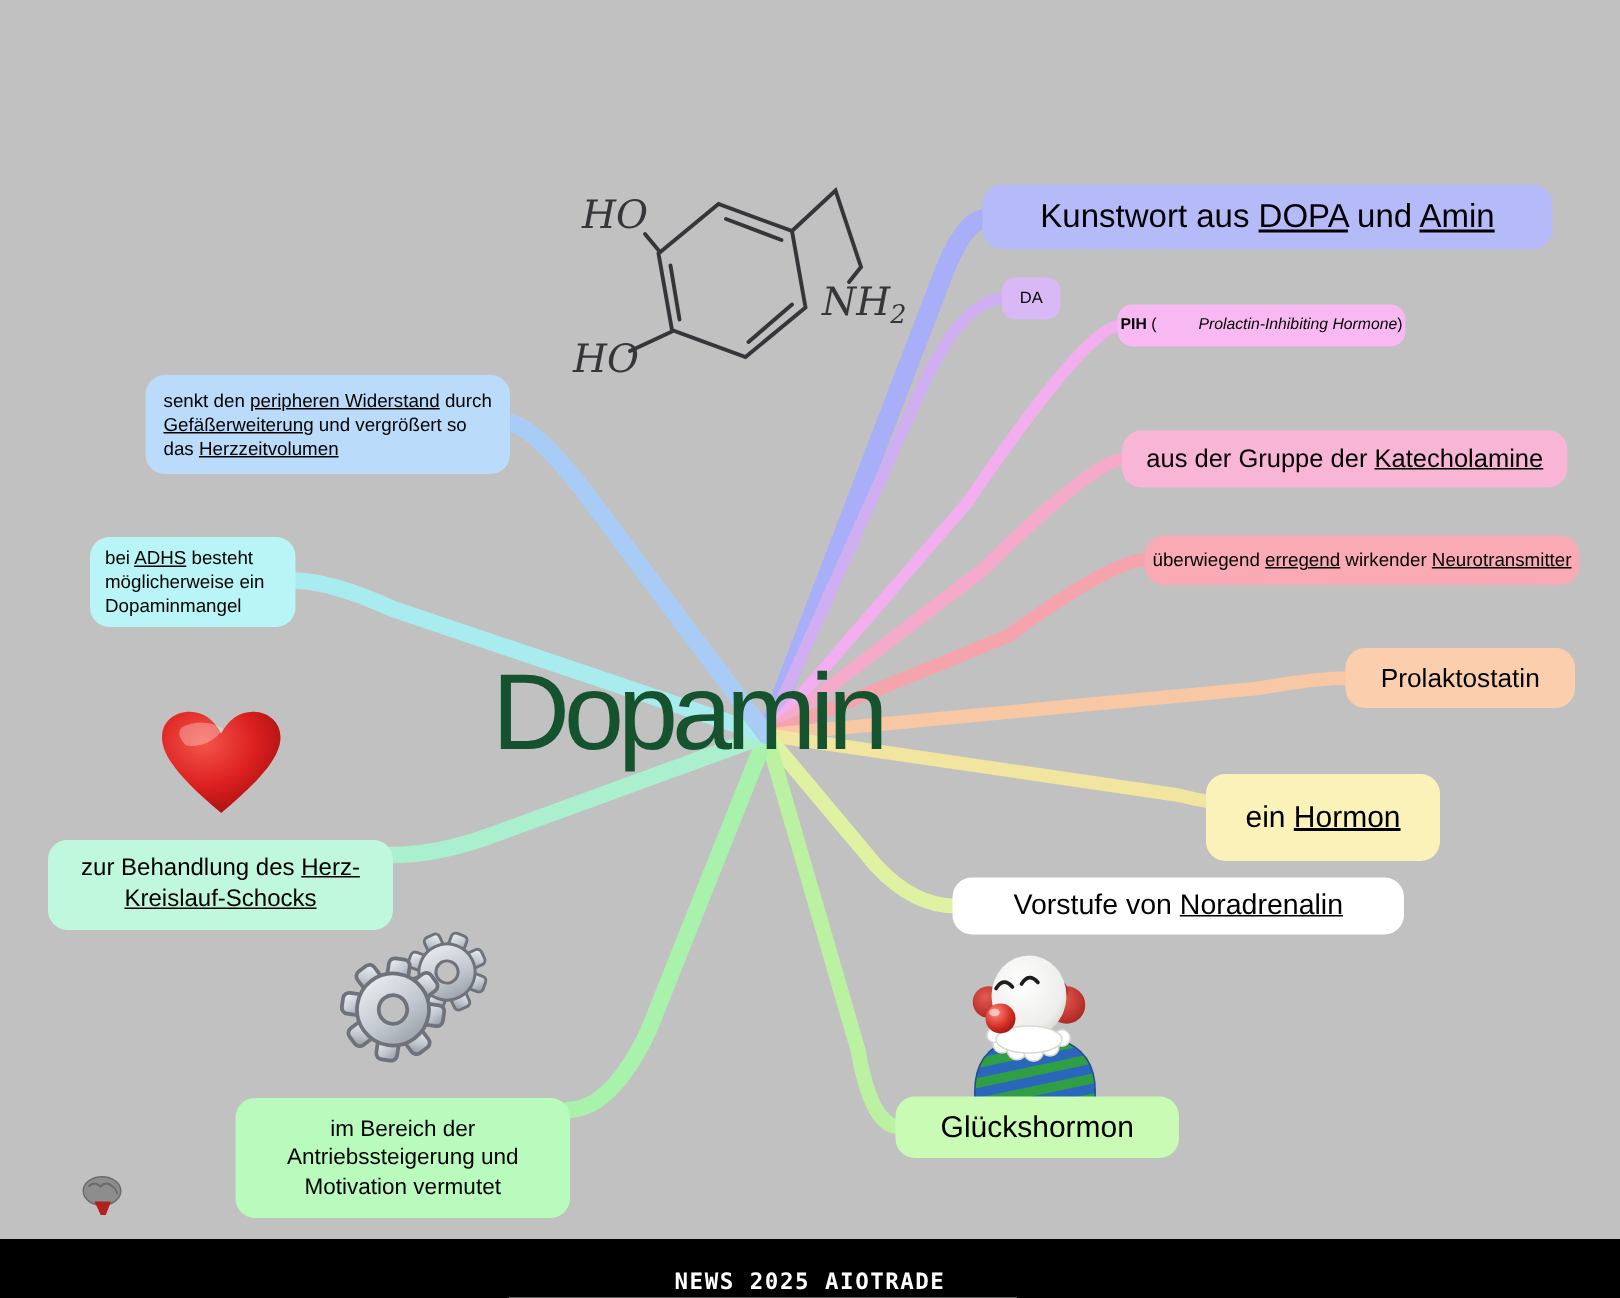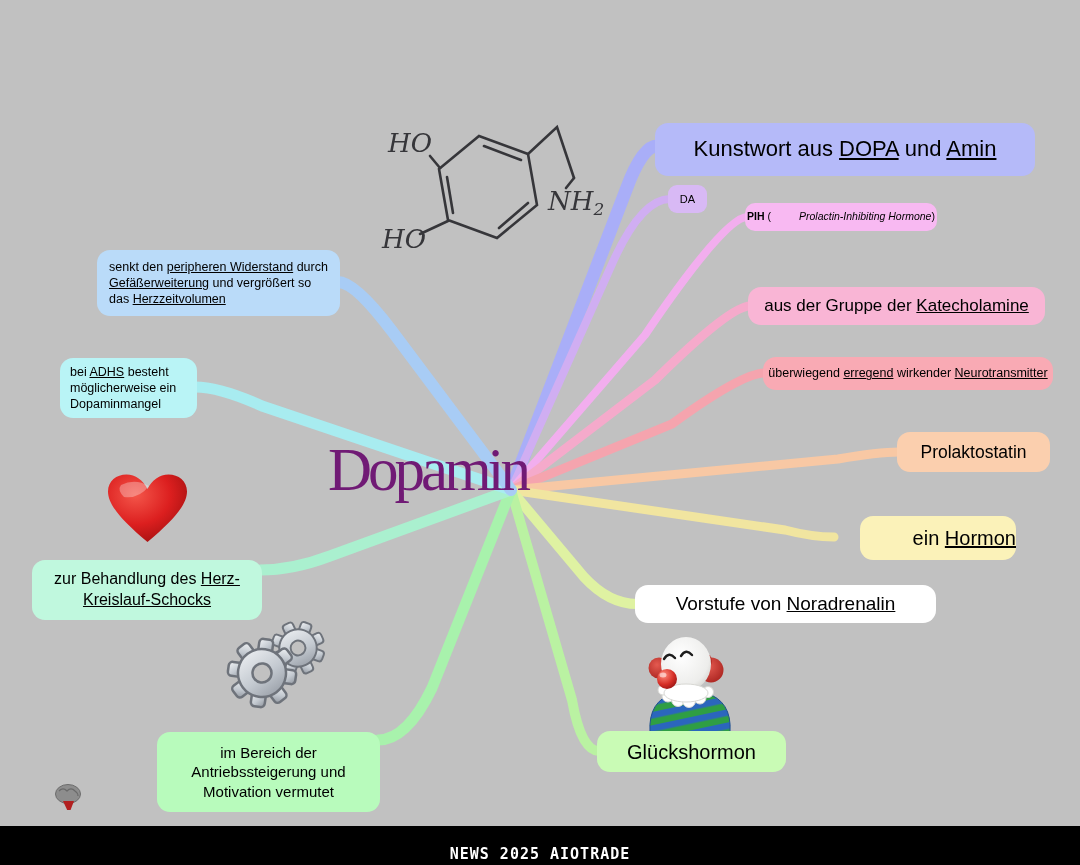--- a/index.html
+++ b/index.html
@@ -8,37 +8,37 @@
   #links{position:absolute;left:0;top:0;z-index:1;}
   .node{
     position:absolute;z-index:3;display:flex;align-items:center;justify-content:center;
     border-radius:13px;color:#000;box-sizing:border-box;line-height:1.3;text-align:center;
     font-family:"Liberation Sans",sans-serif;
   }
   .node span{pointer-events:none;}
   .u{text-decoration:underline;}
   .b{font-weight:bold;}
   .i{font-style:italic;padding-left:28px;}
-  #node-kunstwort{left:655px;top:123px;width:380px;height:53px;font-size:22px;}
+  #node-kunstwort{left:655px;top:123px;width:380px;height:43px;font-size:22px;}
   #node-da{left:668px;top:185px;width:39px;height:28px;font-size:11px;border-radius:9px;}
   #node-pih{left:745px;top:203px;width:192px;height:28px;font-size:10.5px;border-radius:10px;}
   #node-katecholamine{left:748px;top:287px;width:297px;height:38px;font-size:17px;align-items:center;}
   #node-neurotransmitter{left:763px;top:357px;width:290px;height:33px;font-size:12.5px;}
   #node-prolaktostatin{left:897px;top:432px;width:153px;height:40px;font-size:17.5px;}
-  #node-hormon{left:860px;top:516px;width:156px;height:44px;font-size:20px;justify-content:flex-end;}
+  #node-hormon{left:804px;top:516px;width:156px;height:58px;font-size:20px;}
   #node-vorstufe{left:635px;top:585px;width:301px;height:38px;font-size:19px;}
   #node-glueckshormon{left:597px;top:731px;width:189px;height:41px;font-size:20px;}
   #node-bereich{left:157px;top:700px;width:223px;height:80px;font-size:15px;padding:6px 10px;margin-top:32px;}
   #node-behandlung{left:32px;top:560px;width:230px;height:60px;font-size:16px;padding:4px 8px;}
   #node-adhs{left:60px;top:358px;width:137px;height:60px;font-size:12.5px;padding:8px 10px;justify-content:flex-start;text-align:left;}
   #node-senkt{left:97px;top:250px;width:243px;height:66px;font-size:12.5px;padding:8px 12px;justify-content:flex-start;text-align:left;}
   #central{
     position:absolute;z-index:4;left:328px;top:438px;width:360px;
-    font-size:61px;letter-spacing:-4px;color:#701a75;line-height:1.05;white-space:nowrap;
-    font-family:Liberation Serif, serif;
+    font-size:72px;letter-spacing:-4px;color:#14532d;line-height:1.05;white-space:nowrap;
+    font-family:Liberation Sans, sans-serif;
   }
   #footer{
     position:absolute;z-index:6;left:0;top:810px;width:1080px;height:55px;
     display:flex;align-items:center;justify-content:center;
     font-family:"DejaVu Sans Mono",monospace;font-weight:bold;font-size:15px;letter-spacing:1px;margin-top:16px;
   }
 </style>
 </head>
 <body style="background: rgb(193, 193, 193);">
 

